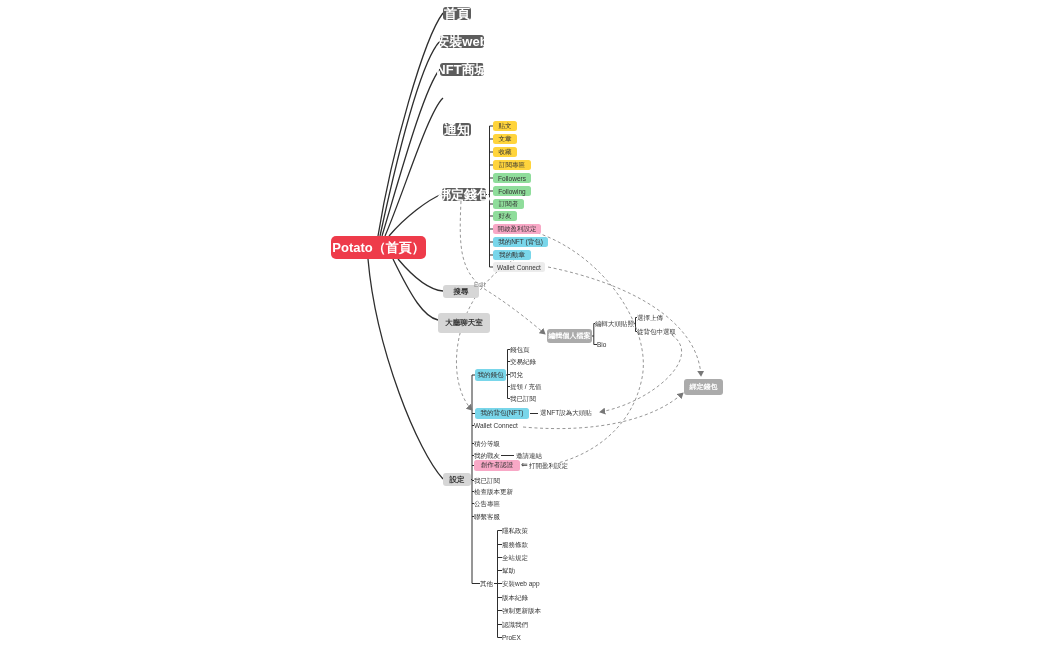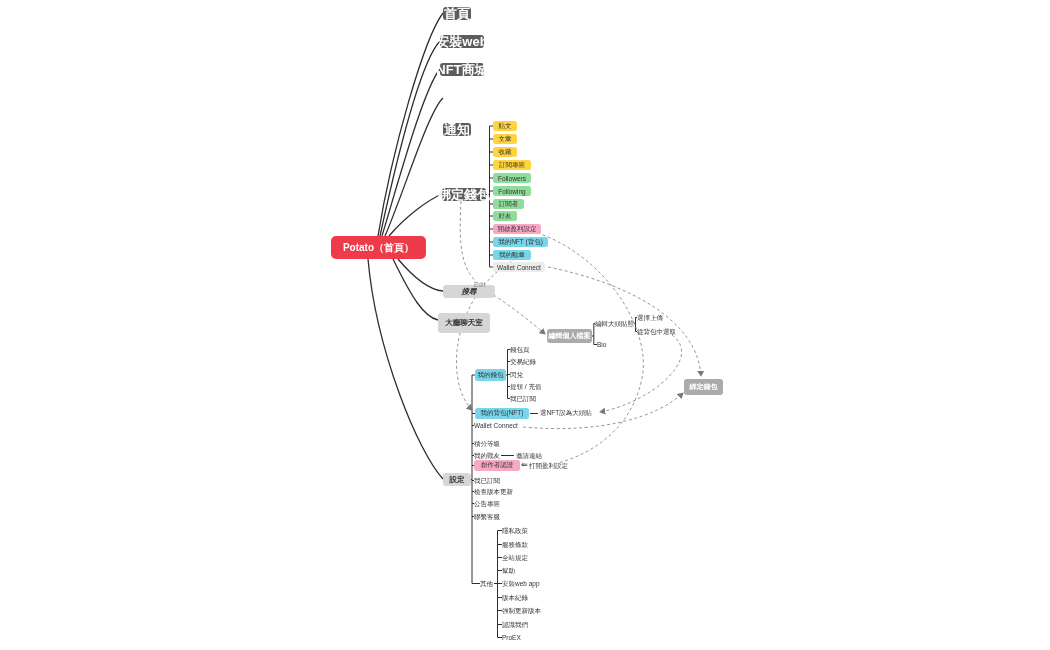--- a/index.html
+++ b/index.html
@@ -1,21 +1,21 @@
 <!DOCTYPE html>
 <html><head>
 <meta charset="utf-8">
 <style>
   html,body{margin:0;padding:0;background:#fff;}
   #canvas{position:relative;width:1050px;height:650px;background:var(--bg,#fff);overflow:hidden;
           font-family:"Liberation Sans","DejaVu Sans",sans-serif;}
   #edges{position:absolute;left:0;top:0;width:1050px;height:650px;}
   .n{position:absolute;box-sizing:border-box;display:flex;align-items:center;justify-content:center;
      white-space:nowrap;z-index:2;}
-  .root{background:var(--root);color:#fff;border-radius:5px;font-weight:bold;font-size:10px;}
+  .root{background:var(--root);color:#fff;border-radius:5px;font-weight:bold;font-size:13px;}
   .dark{background:var(--dark);color:#fff;border-radius:3px;font-weight:bold;font-size:13px;}
   .gray{background:var(--gray);color:#333;border-radius:3px;font-weight:bold;font-size:7.5px;}
   .midgray{background:var(--midgray);color:#fff;border-radius:3px;font-weight:bold;font-size:7px;}
   .yellow{background:var(--yellow);}
   .green{background:var(--green);}
   .pink{background:var(--pink);}
   .blue{background:var(--blue);}
   .pill{background:var(--pill);color:#555;}
   .yellow,.green,.pink,.blue,.pill{border-radius:2.5px;font-size:6.5px;color:#333;}
   .text{color:#333;font-size:6.5px;height:7px;line-height:7px;}
@@ -104,21 +104,21 @@
       <path d="M521 256 C452 290 443 380 472 410" class="dash" marker-end="url(#arr)"></path>
       <path d="M672 335 C704 358 650 403 600 412" class="dash" marker-end="url(#arr)"></path>
       <path d="M523 427 C602 434 657 417 683 393" class="dash" marker-end="url(#arr)"></path>
     </svg>
 <div class="n root" style="left: 331px; top: 236px; width: 95px; height: 23px;">Potato（首頁）</div>
     <div class="n dark" style="left: 443px; top: 7px; width: 28px; height: 13px;">首頁</div>
     <div class="n dark" style="left: 440px; top: 35px; width: 44px; height: 13px;">安裝web</div>
     <div class="n dark" style="left: 440px; top: 63px; width: 44px; height: 13px;">NFT商城</div>
     <div class="n dark" style="left: 443px; top: 92px; width: 28px; height: 13px; margin-top: 31px;">通知</div>
     <div class="n dark" style="left: 442px; top: 188px; width: 44px; height: 13px;">綁定錢包</div>
-    <div class="n gray" style="left: 443px; top: 285px; width: 52px; height: 13px; font-style: italic;">搜尋</div>
+    <div class="n gray" style="left: 443px; top: 285px; width: 36px; height: 13px;">搜尋</div>
     <div class="n gray" style="left: 438px; top: 313px; width: 52px; height: 20px;">大廳聊天室</div>
     <div class="n gray" style="left: 443px; top: 473px; width: 28px; height: 13px;">設定</div>
     <div class="n yellow" style="left: 493px; top: 121px; width: 24px; height: 10px;">貼文</div>
     <div class="n yellow" style="left: 493px; top: 134px; width: 24px; height: 10px;">文章</div>
     <div class="n yellow" style="left: 493px; top: 147px; width: 24px; height: 10px;">收藏</div>
     <div class="n yellow" style="left: 493px; top: 160px; width: 38px; height: 10px;">訂閱專區</div>
     <div class="n green" style="left: 493px; top: 173px; width: 38px; height: 10px;">Followers</div>
     <div class="n green" style="left: 493px; top: 186px; width: 38px; height: 10px;">Following</div>
     <div class="n green" style="left: 493px; top: 199px; width: 31px; height: 10px;">訂閱者</div>
     <div class="n green" style="left: 493px; top: 211px; width: 24px; height: 10px;">好友</div>

